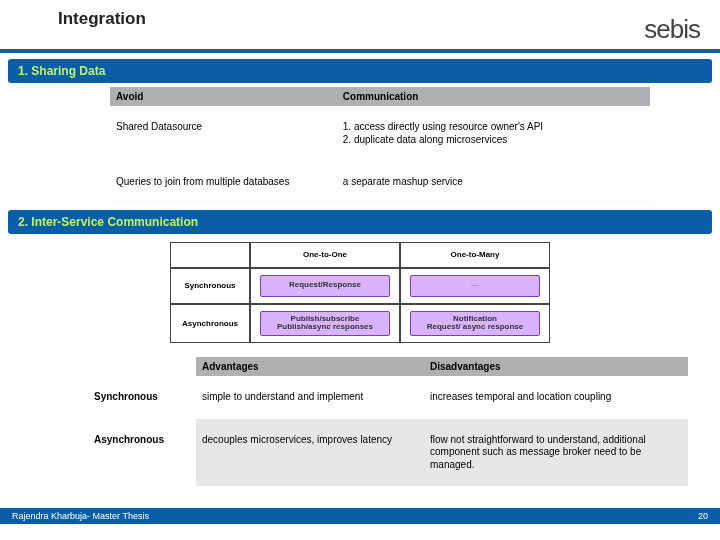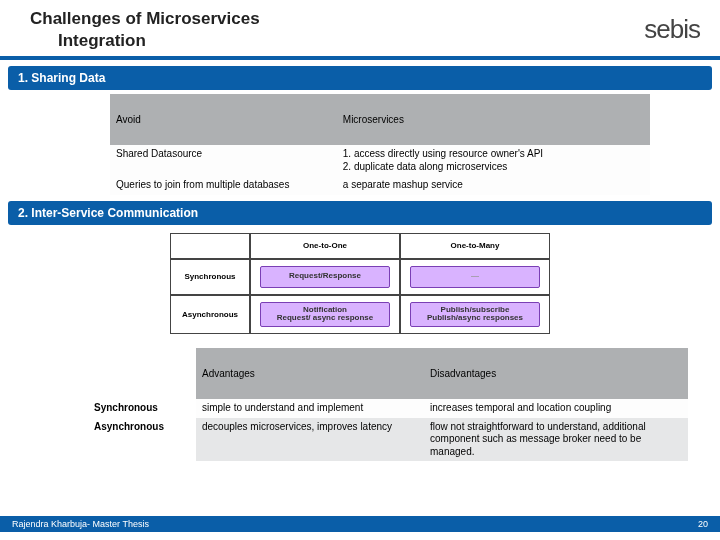--- a/index.html
+++ b/index.html
@@ -28,40 +28,40 @@
   .title .line2 { padding-left: 28px; }
   .logo {
     font-size: 26px;
     font-weight: normal;
     color: #444;
     letter-spacing: -1px;
     padding-top: 6px;
   }
   .section-bar {
     background: #0a5ea8;
-    color: #ffffff;
+    color: #bef264;
     font-weight: bold;
     font-size: 12px;
     padding: 5px 10px;
     margin: 6px 8px 4px 8px;
     border-radius: 3px;
   }
   .tbl-wrap { margin: 0 auto; }
   .tbl1 { width: 540px; margin-left: 110px; }
   .tbl2 { width: 600px; margin-left: 88px; }
   table { width: 100%; border-collapse: collapse; font-size: 10px; }
   th {
     background: #aeb0b2;
     color: #000;
-    font-weight: normal;
+    font-weight: bold;
     text-align: left;
-    padding: 20px 6px;
+    padding: 4px 6px;
   }
   td {
-    padding: 3px 6px;
+    padding: 15px 6px;
     vertical-align: top;
     line-height: 1.25;
   }
   tr.even td { background: #e6e7e8; }
   tr.odd td  { background: #fdfdfd; }
   .rowlabel { font-weight: bold; background: #fff !important; }
   .diagram {
     margin: 8px auto 14px auto;
     width: 380px;
     font-size: 8px;
@@ -88,48 +88,47 @@
     color: #333;
     font-weight: bold;
     min-height: 22px;
     display:flex; align-items:center; justify-content:center;
     flex-direction: column;
     line-height: 1.1;
   }
   .empty-box { color: #999; }
   .footer {
     position: absolute;
-    left: 0; right: 0; bottom: 8px;
+    left: 0; right: 0; bottom: 16px;
     background: #0a5ea8;
     color: #fff;
     font-size: 9px;
     display: flex;
     justify-content: space-between;
     padding: 3px 12px;
   }
 </style>
 </head>
 <body>
 
 <div class="header">
   <div class="title">
-    <div>Challenges of Microservices</div>
     <div class="line2">Integration</div>
   </div>
   <div class="logo">sebis</div>
 </div>
 
 <div class="section-bar">1. Sharing Data</div>
 
 <div class="tbl-wrap tbl1">
 <table>
   <tbody>
         <tr>
     <th style="width:42%">Avoid</th>
-    <th>Microservices</th>
+    <th>Communication</th>
   </tr>
   <tr class="odd">
     <td>Shared Datasource</td>
     <td style="white-space:pre-line">1. access directly using resource owner's API
 2. duplicate data along microservices</td>
   </tr>
   <tr class="odd">
     <td>Queries to join from multiple databases</td>
     <td>a separate mashup service</td>
   </tr>
@@ -151,28 +150,28 @@
       <div class="diag-box" style="width:90%">Request/Response</div>
     </div>
     <div class="diagram-cell">
       <div class="diag-box empty-box" style="width:90%">—</div>
     </div>
   </div>
   <div class="diagram-row">
     <div class="diagram-corner">Asynchronous</div>
     <div class="diagram-cell">
       <div class="diag-box" style="width:90%">
+        <span>Publish/subscribe</span>
+        <span>Publish/async responses</span>
+      </div>
+    </div>
+    <div class="diagram-cell">
+      <div class="diag-box" style="width:90%">
         <span>Notification</span>
         <span>Request/ async response</span>
-      </div>
-    </div>
-    <div class="diagram-cell">
-      <div class="diag-box" style="width:90%">
-        <span>Publish/subscribe</span>
-        <span>Publish/async responses</span>
       </div>
     </div>
   </div>
 </div>
 
 <div class="tbl-wrap tbl2">
 <table>
   <tbody>
         <tr>
     <th style="width:18%;background:#fff"></th>

